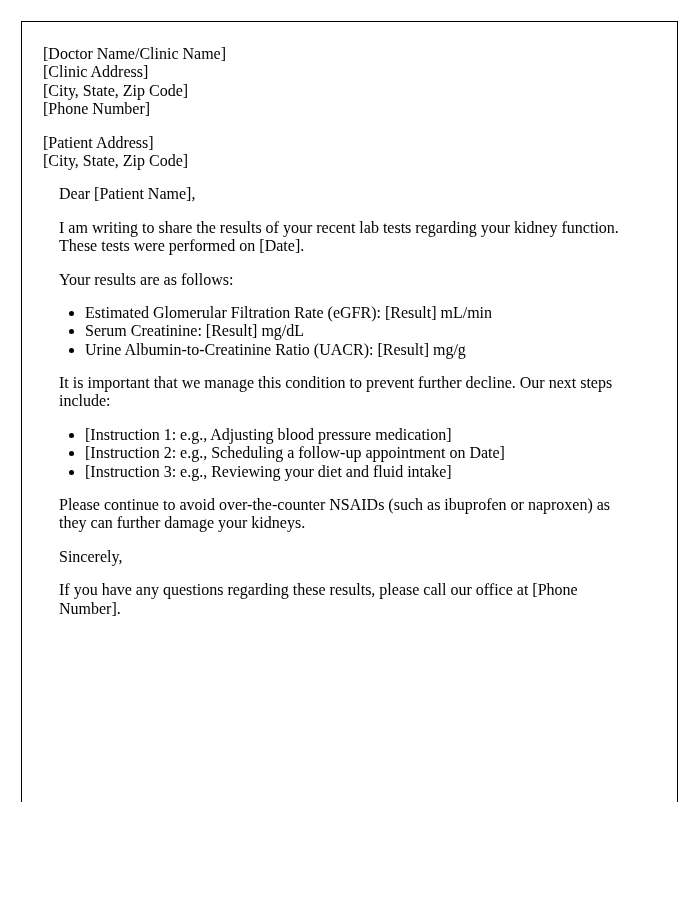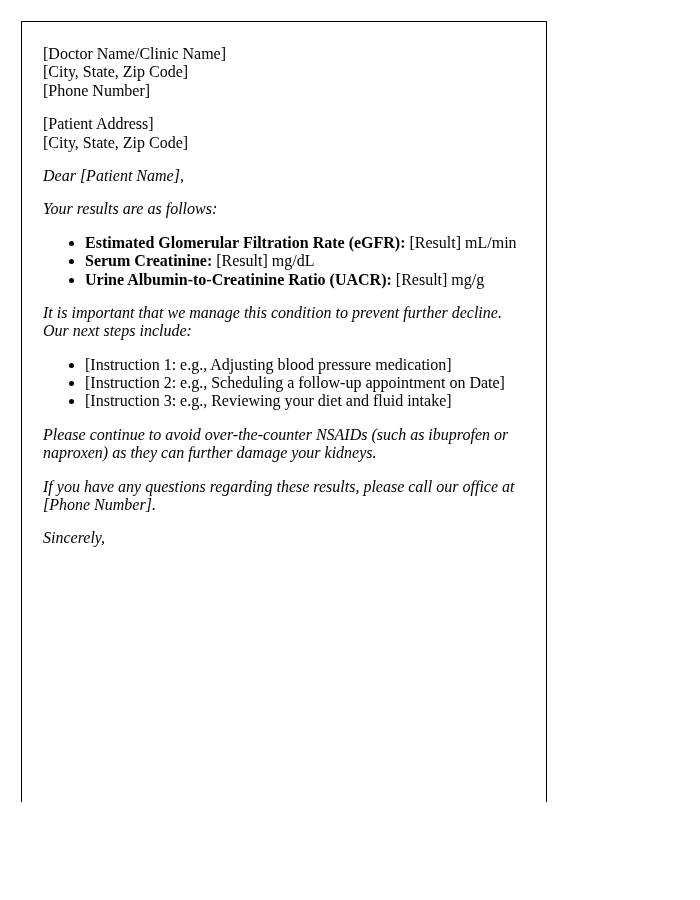--- a/index.html
+++ b/index.html
@@ -10,80 +10,82 @@
   body {
     width: 700px;
     height: 900px;
     overflow: hidden;
     font-family: "Liberation Serif", "DejaVu Serif", serif;
     color: #000000;
   }
   .letter-page {
     box-sizing: border-box;
     margin: 21px 0 0 21px;
-    width: 526px;
+    width: 657px;
     height: 781px;
     border: 1px solid #000000;
     border-bottom: none;
     padding: 8px 20px 0 21px;
     font-size: 16px;
     line-height: 1.15;
     overflow: hidden;
     background: #ffffff;
   }
   .block { margin: 15px 0; }
-  .para  { margin: 15px 0; font-style: italic; }
+  .para  { margin: 15px 16px; }
   .address-line { white-space: nowrap; }
   ul.bullet-list {
     margin: 15px 0;
     padding-left: 42px;
     list-style-type: disc;
   }
   ul.bullet-list li { margin: 0; padding: 0; }
-  strong { font-weight: bold; margin-top: 19px; }
+  strong { font-weight: normal; margin-top: 19px; }
 </style>
 </head>
 <body>
 
 <div class="letter-page">
 
   <div class="block">
     <div class="address-line">[Doctor Name/Clinic Name]</div>
+    <div class="address-line">[Clinic Address]</div>
     <div class="address-line">[City, State, Zip Code]</div>
     <div class="address-line">[Phone Number]</div>
   </div>
 
 
   <div class="block">
     <div class="address-line">[Patient Address]</div>
     <div class="address-line">[City, State, Zip Code]</div>
   </div>
 
   <div class="para">Dear [Patient Name],</div>
 
+  <div class="para">I am writing to share the results of your recent lab tests regarding your kidney function. These tests were performed on [Date].</div>
 
   <div class="para">Your results are as follows:</div>
 
   <ul class="bullet-list">
     <li><strong>Estimated Glomerular Filtration Rate (eGFR):</strong> <span>[Result] mL/min</span></li>
     <li><strong>Serum Creatinine:</strong> <span>[Result] mg/dL</span></li>
     <li><strong>Urine Albumin-to-Creatinine Ratio (UACR):</strong> <span>[Result] mg/g</span></li>
   </ul>
 
 
   <div class="para">It is important that we manage this condition to prevent further decline. Our next steps include:</div>
 
   <ul class="bullet-list">
     <li>[Instruction 1: e.g., Adjusting blood pressure medication]</li>
     <li>[Instruction 2: e.g., Scheduling a follow-up appointment on Date]</li>
     <li>[Instruction 3: e.g., Reviewing your diet and fluid intake]</li>
   </ul>
 
   <div class="para">Please continue to avoid over-the-counter NSAIDs (such as ibuprofen or naproxen) as they can further damage your kidneys.</div>
 
+  <div class="para">Sincerely,</div>
+
   <div class="para">If you have any questions regarding these results, please call our office at [Phone Number].</div>
-
-  <div class="para">Sincerely,</div>
 
   <div class="block">
   </div>
 
 </div>
 
 </body></html>

